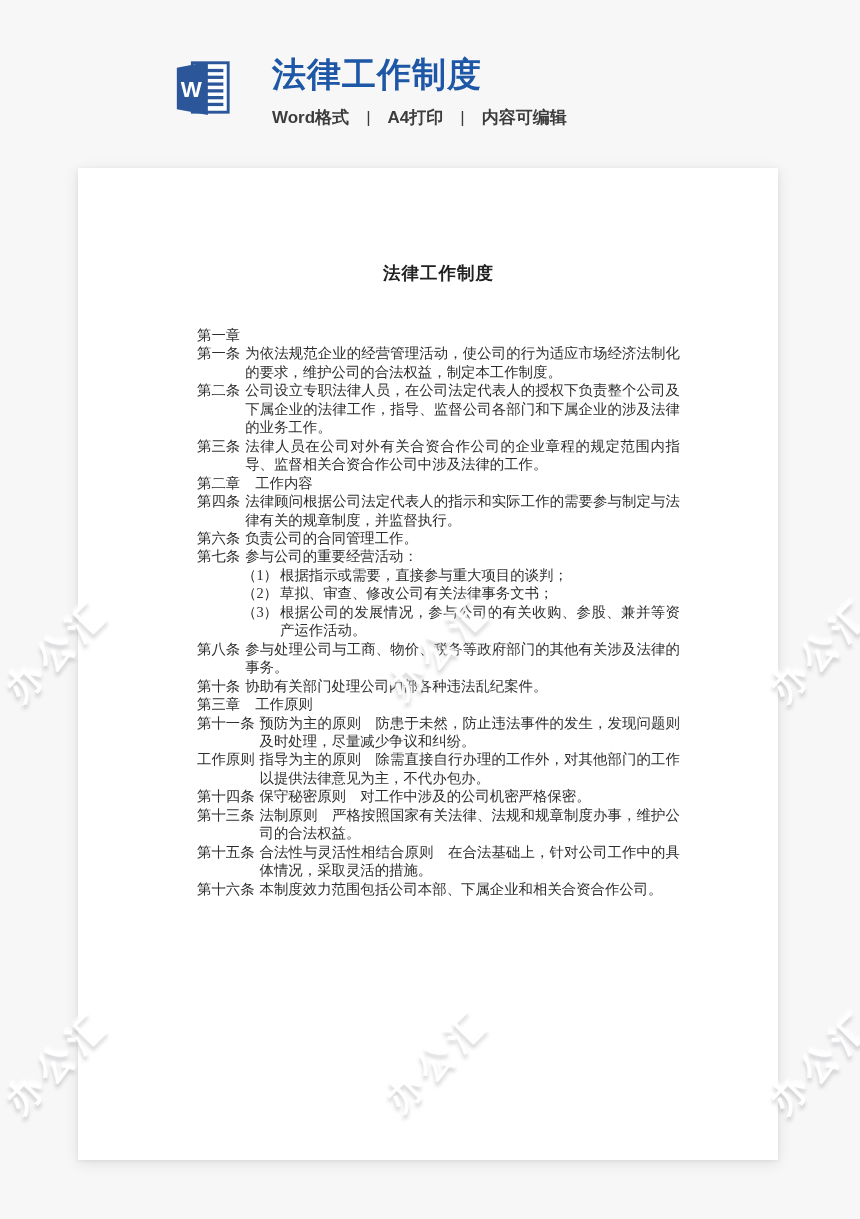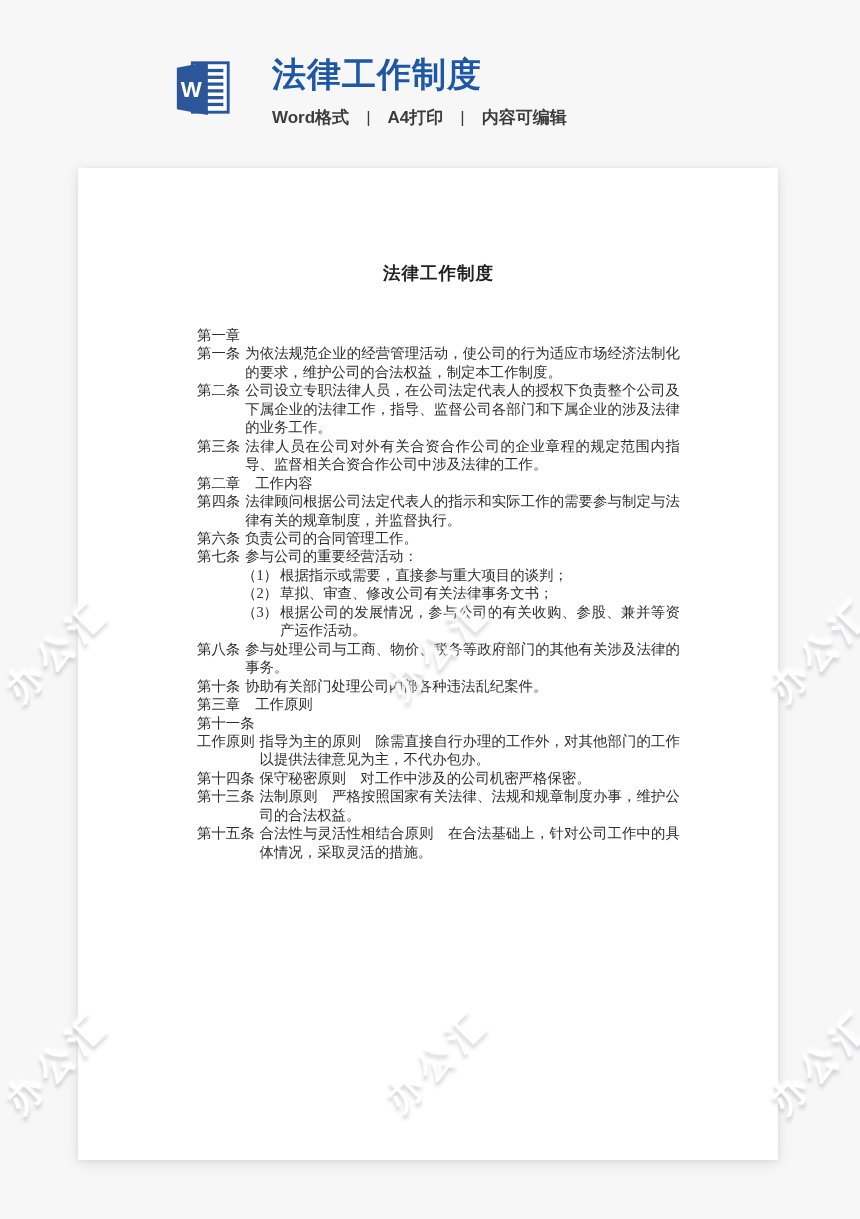--- a/index.html
+++ b/index.html
@@ -226,37 +226,42 @@
           <div class="para article">
             <span class="label">第十条</span>
             <span class="text">协助有关部门处理公司内部各种违法乱纪案件。</span>
           </div>
           <div class="para chapter">
             <span class="label">第三章</span>
             <span class="text">工作原则</span>
           </div>
           <div class="para article">
             <span class="label">第十一条</span>
+            <span class="text">预防为主的原则　防患于未然，防止违法事件的发生，发现问题则及时处理，尽量减少争议和纠纷。</span>
           </div>
           <div class="para article">
             <span class="label">工作原则</span>
             <span class="text">指导为主的原则　除需直接自行办理的工作外，对其他部门的工作以提供法律意见为主，不代办包办。</span>
           </div>
           <div class="para article">
             <span class="label">第十四条</span>
             <span class="text">保守秘密原则　对工作中涉及的公司机密严格保密。</span>
           </div>
           <div class="para article">
             <span class="label">第十三条</span>
             <span class="text">法制原则　严格按照国家有关法律、法规和规章制度办事，维护公司的合法权益。</span>
           </div>
           <div class="para article">
             <span class="label">第十五条</span>
             <span class="text">合法性与灵活性相结合原则　在合法基础上，针对公司工作中的具体情况，采取灵活的措施。</span>
           </div>
+          <div class="para article">
+            <span class="label">第十六条</span>
+            <span class="text">本制度效力范围包括公司本部、下属企业和相关合资合作公司。</span>
+          </div>
         </div>
     </div>
   </div>
 
   <div class="wm-layer">
       <span class="wm">办公汇</span>
       <span class="wm">办公汇</span>
       <span class="wm">办公汇</span>
       <span class="wm">办公汇</span>
       <span class="wm">办公汇</span>

